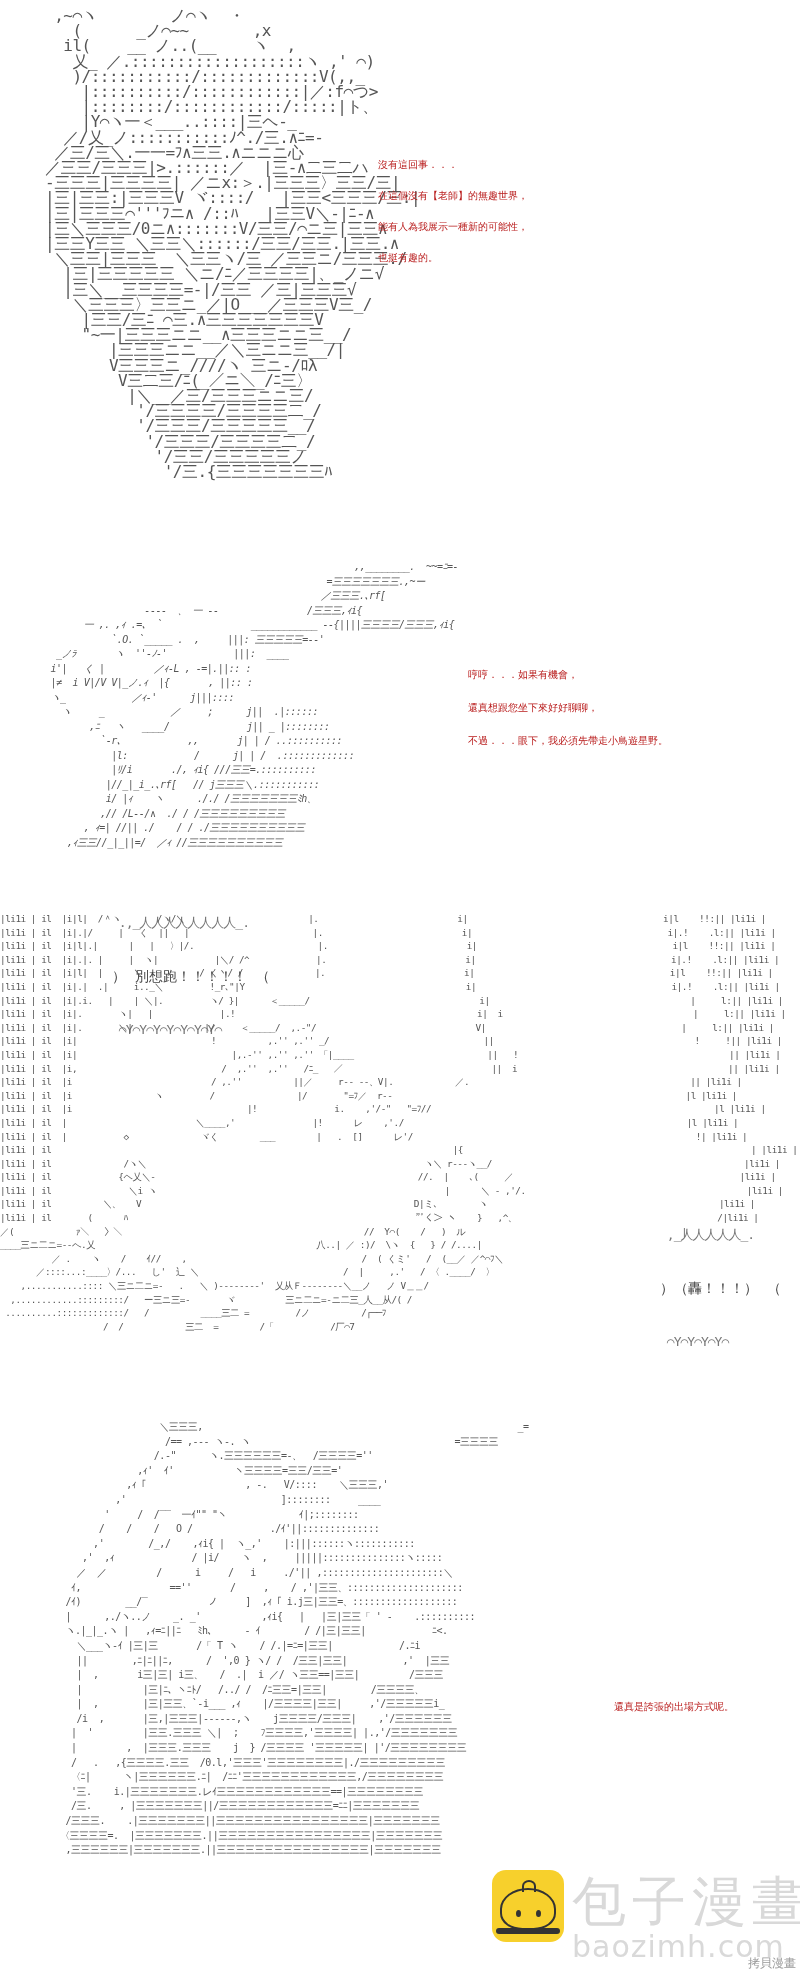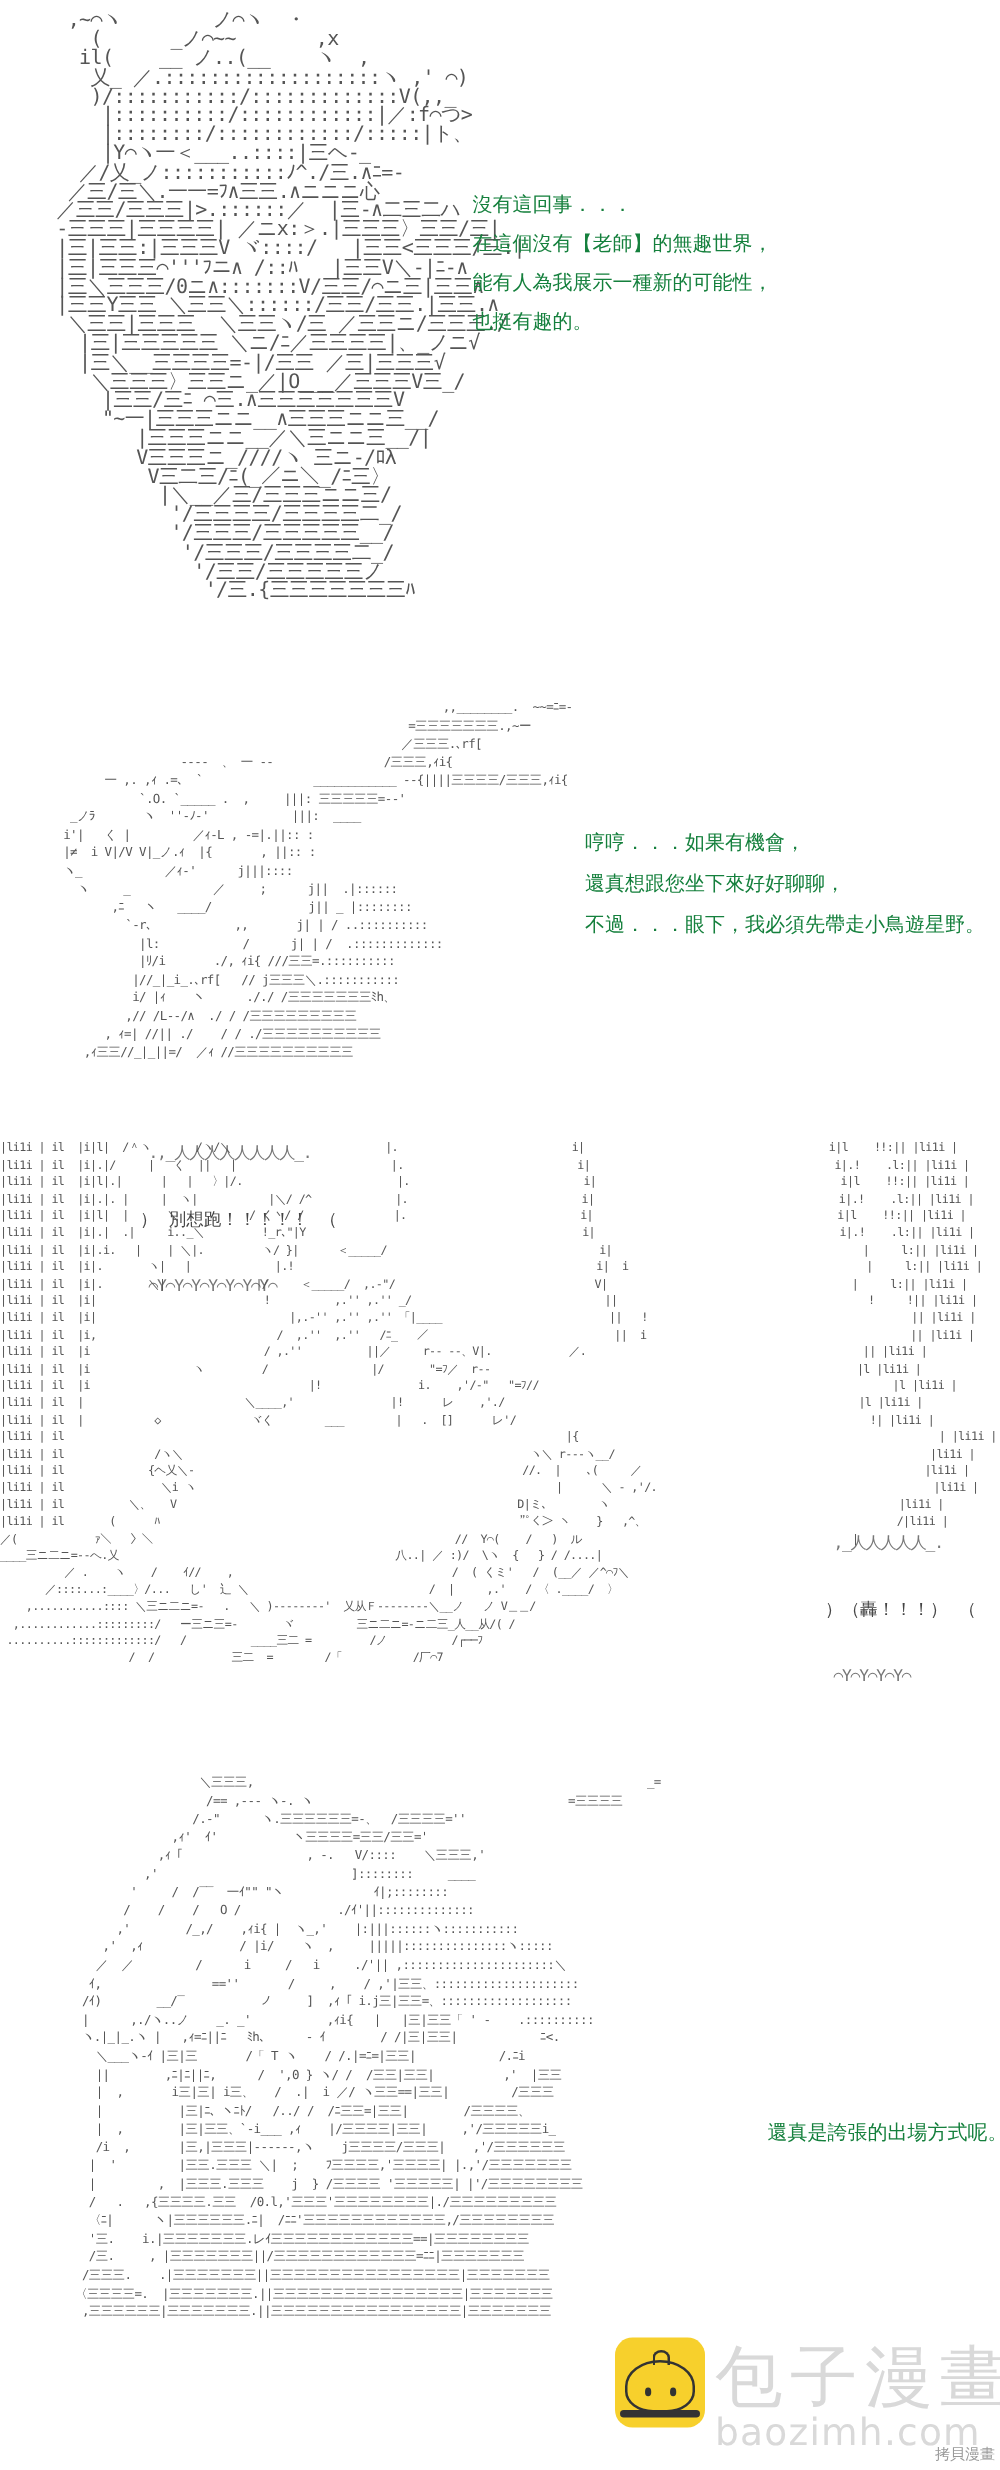--- a/index.html
+++ b/index.html
@@ -1,22 +1,22 @@
 <!DOCTYPE html>
 <html><head>
 <meta charset="utf-8">
 <style>
   html, body { margin:0; padding:0; background:#ffffff; }
   body { width:800px; height:1976px; position:relative; overflow:hidden; font-family:"DejaVu Sans", sans-serif; color:#333; }
   .art { position:absolute; margin:0; white-space:pre; font-family:"DejaVu Sans Mono", monospace; color:#555; letter-spacing:-0.5px; }
   .art1 { left:45px; top:8px; font-size:16px; line-height:15.2px; }
-  .art2 { left:45px; top:560px; font-size:10px; line-height:14.5px; }
+  .art2 { left:45px; top:560px; font-size:10px; line-height:14.5px;font-style:italic; }
   .art3 { left:0px; top:912px; font-size:9.4px; line-height:13.6px; }
   .art4 { left:60px; top:1420px; font-size:10px; line-height:14.6px; }
-  .dialogue { position:absolute; font-family:Liberation Sans, sans-serif; font-size:16px; color:#15803d; }
+  .dialogue { position:absolute; font-family:Liberation Sans, sans-serif; font-size:10px; color:#b91c1c; }
   .dialogue .line { display:block; white-space:nowrap; }
   .d1 { left:378px; top:155px; }
   .d1 .line { height:31px; line-height:20px; }
   .d2 { left:452px; top:665px; }
   .d2 .line { height:33px; line-height:20px;margin-left:16px; }
   .d3 { left:614px; top:1697px; }
   .d3 .line { line-height:20px; }
   .sfx { position:absolute; font-family:"DejaVu Sans Mono", monospace; color:#555; white-space:pre; }
   .sfx .scallop { display:block; font-size:13px; line-height:13px; color:#777; letter-spacing:-1px; }
   .sfx .txt { display:block; font-family:"DejaVu Sans", sans-serif; font-size:14px; line-height:18px; color:#444; }

